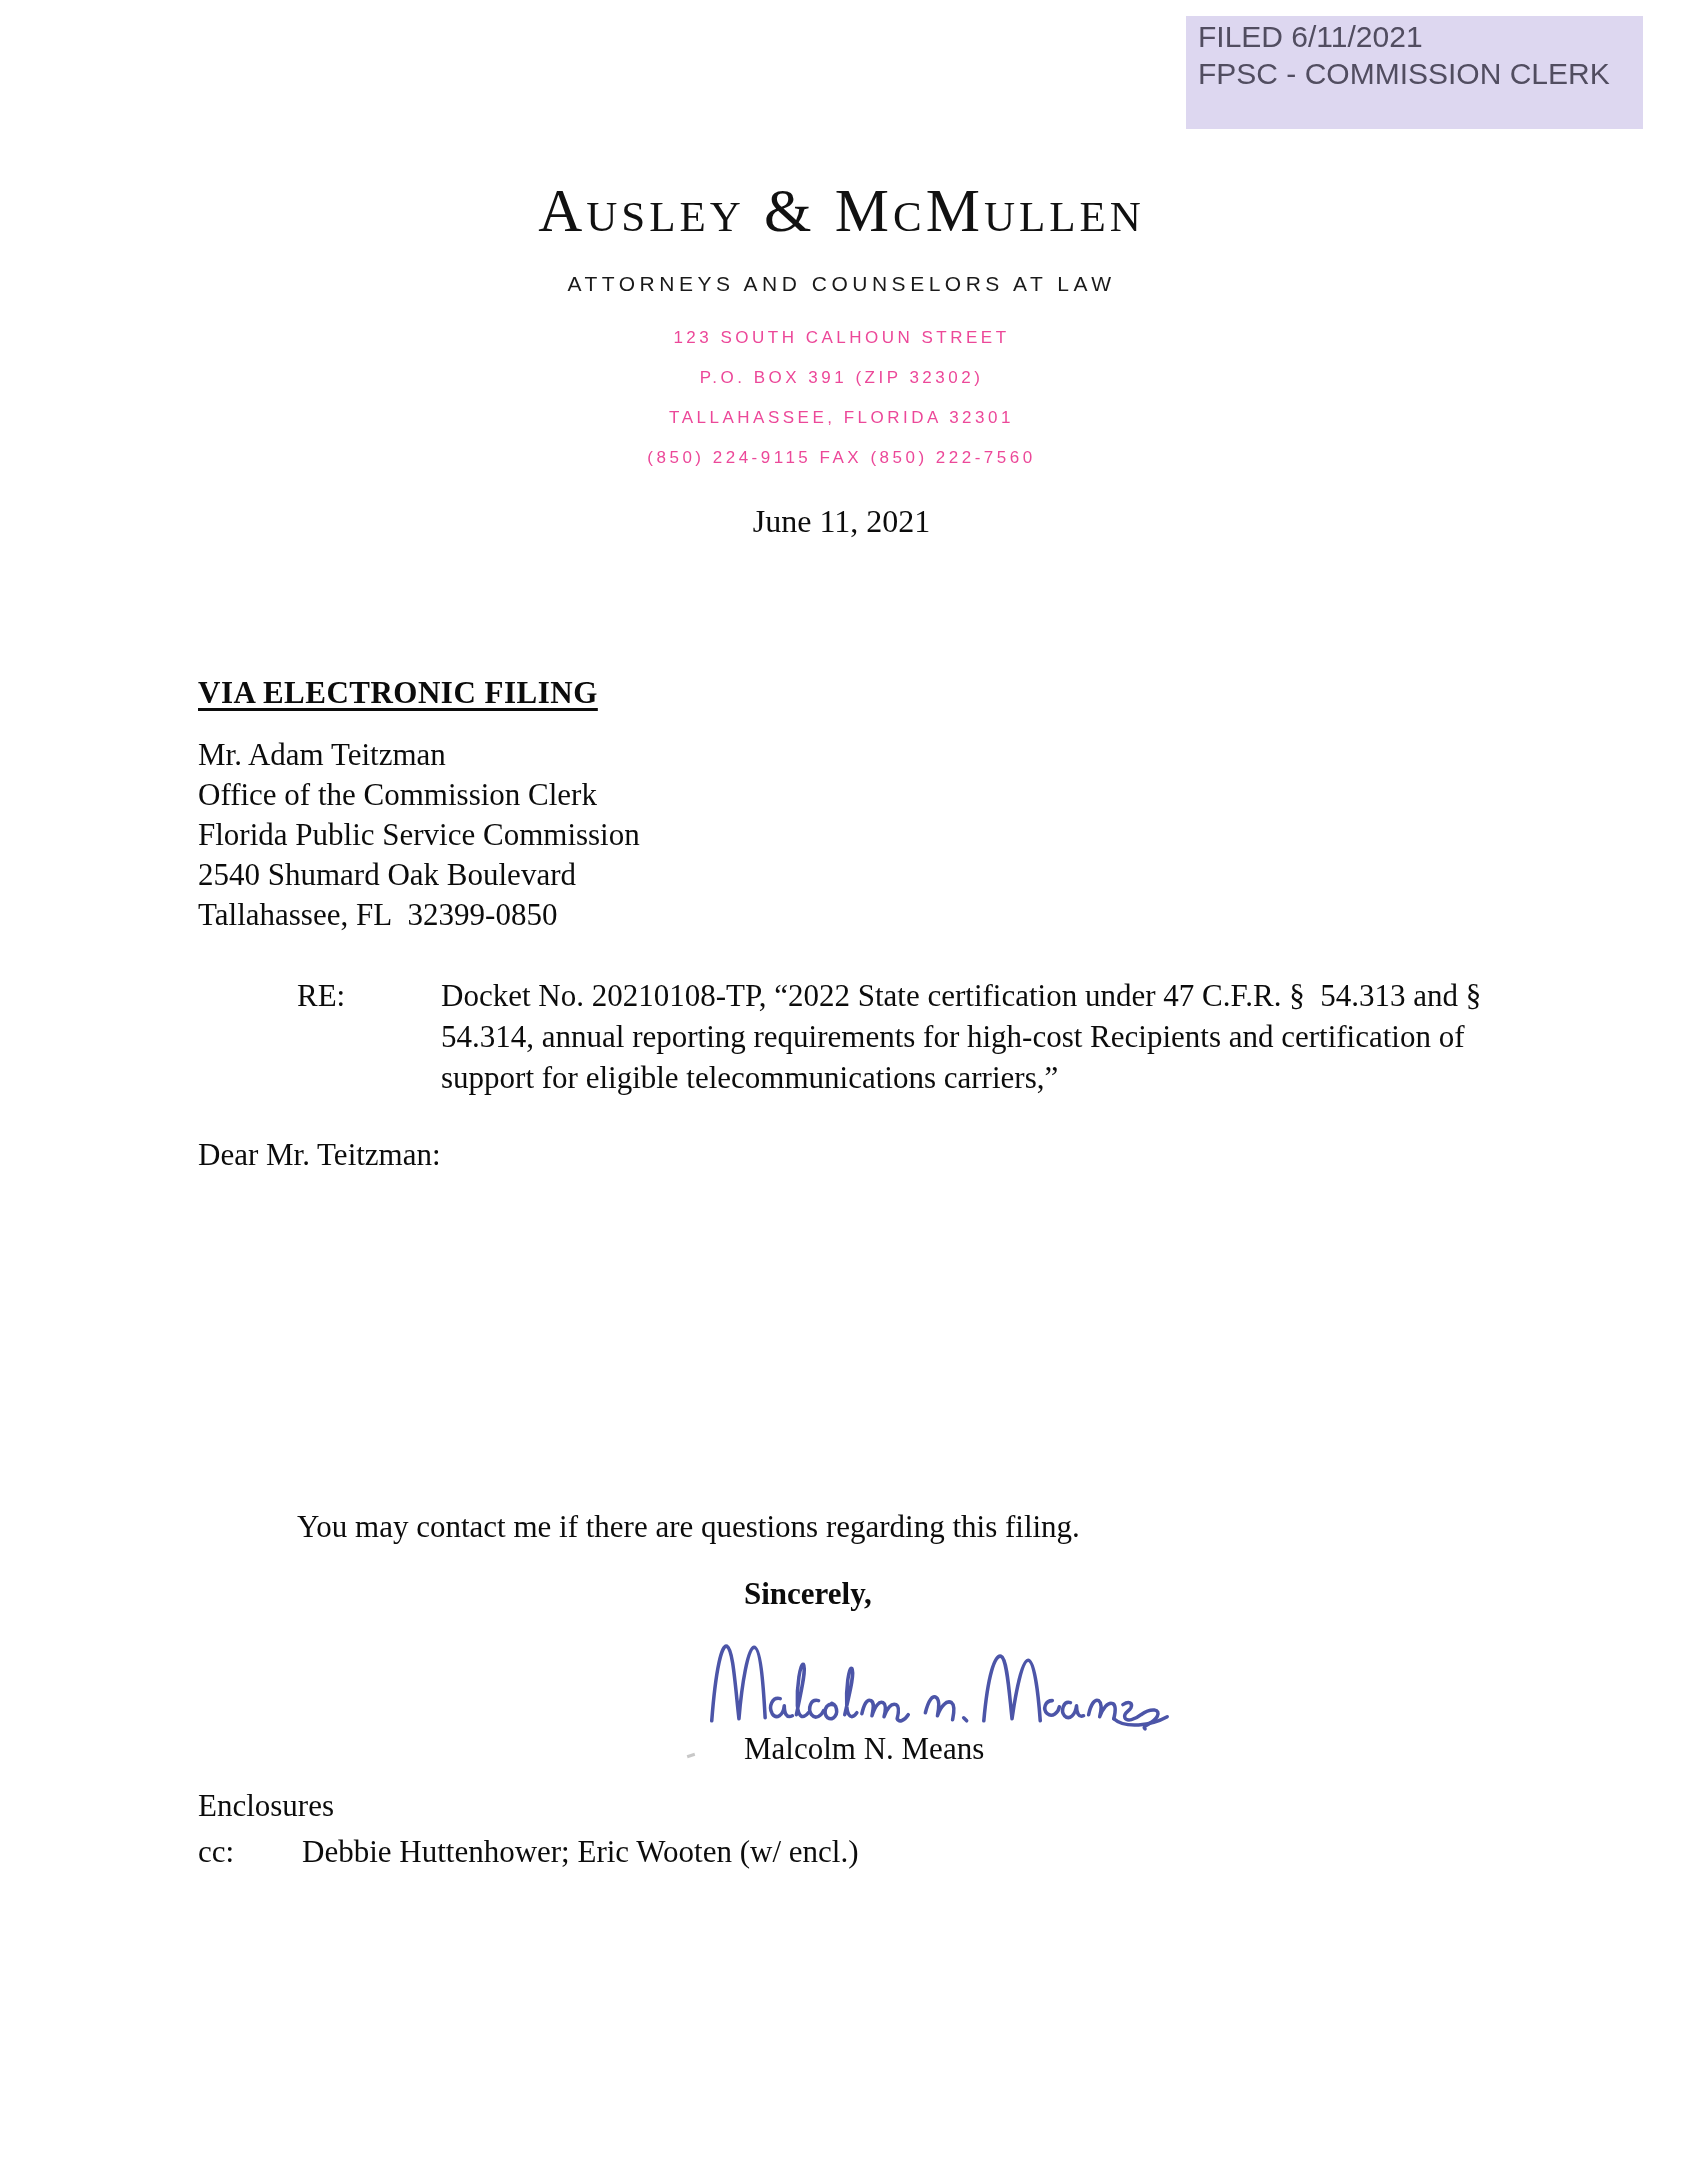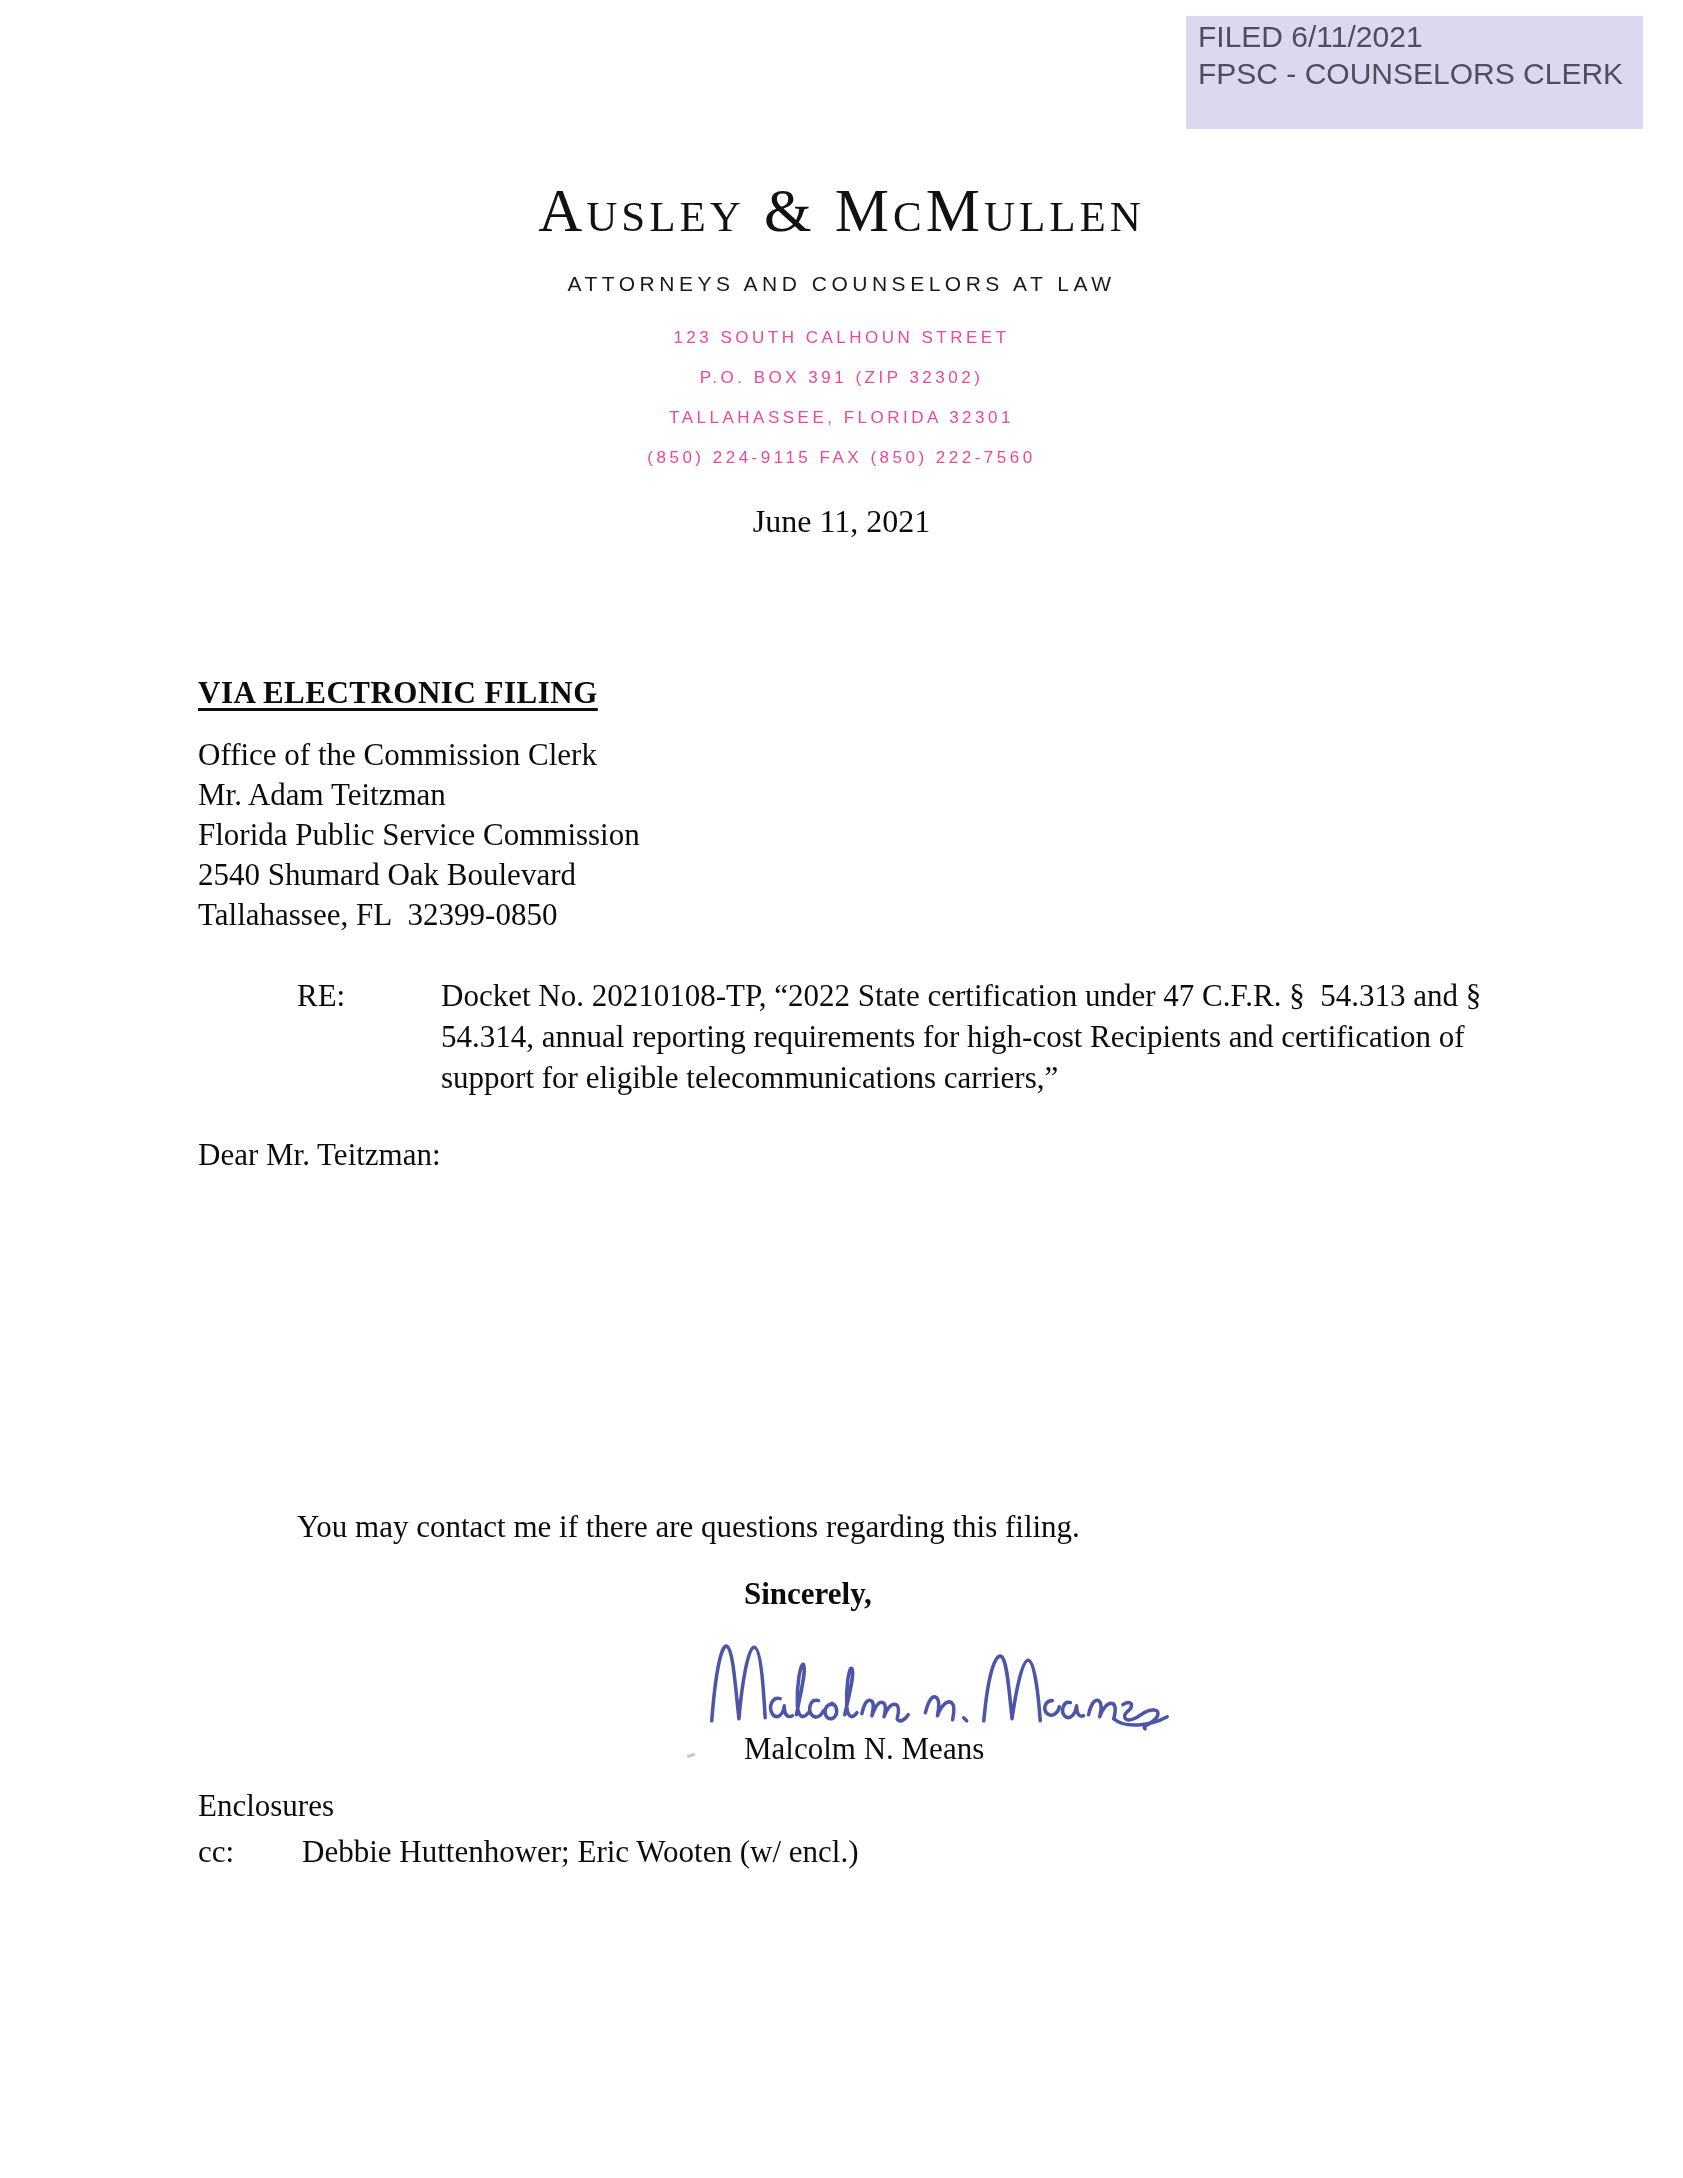--- a/index.html
+++ b/index.html
@@ -105,41 +105,41 @@
   .cc-line{position:absolute;left:198px;top:1834px;font-size:31px;}
   .cc-text{position:absolute;left:104px;top:0;white-space:nowrap;}
 </style>
 </head>
 <body>
 
 <div class="page">
 
   <div class="stamp">
     <div>FILED 6/11/2021</div>
-    <div>FPSC - COUNSELORS CLERK</div>
+    <div>FPSC - COMMISSION CLERK</div>
   </div>
 
   <div class="letterhead">
     <div class="firm-name">Ausley &amp; McMullen</div>
     <div class="tagline">ATTORNEYS AND COUNSELORS AT LAW</div>
     <div class="lh-address">
       <div>123 SOUTH CALHOUN STREET</div>
       <div>P.O. BOX 391 (ZIP 32302)</div>
       <div>TALLAHASSEE, FLORIDA 32301</div>
       <div>(850) 224-9115 FAX (850) 222-7560</div>
     </div>
   </div>
 
   <div class="date-line">June 11, 2021</div>
 
   <div class="via">VIA ELECTRONIC FILING</div>
 
   <div class="recipient">
+    <div>Mr. Adam Teitzman</div>
     <div>Office of the Commission Clerk</div>
-    <div>Mr. Adam Teitzman</div>
     <div>Florida Public Service Commission</div>
     <div>2540 Shumard Oak Boulevard</div>
     <div>Tallahassee, FL&nbsp; 32399-0850</div>
   </div>
 
   <div class="re-block">
     <span class="re-label">RE:</span>
     <div class="re-text">Docket No. 20210108-TP, “2022 State certification under 47 C.F.R. §&nbsp; 54.313 and § 54.314, annual reporting requirements for high-cost Recipients and certification of support for eligible telecommunications carriers,”</div>
   </div>
 

